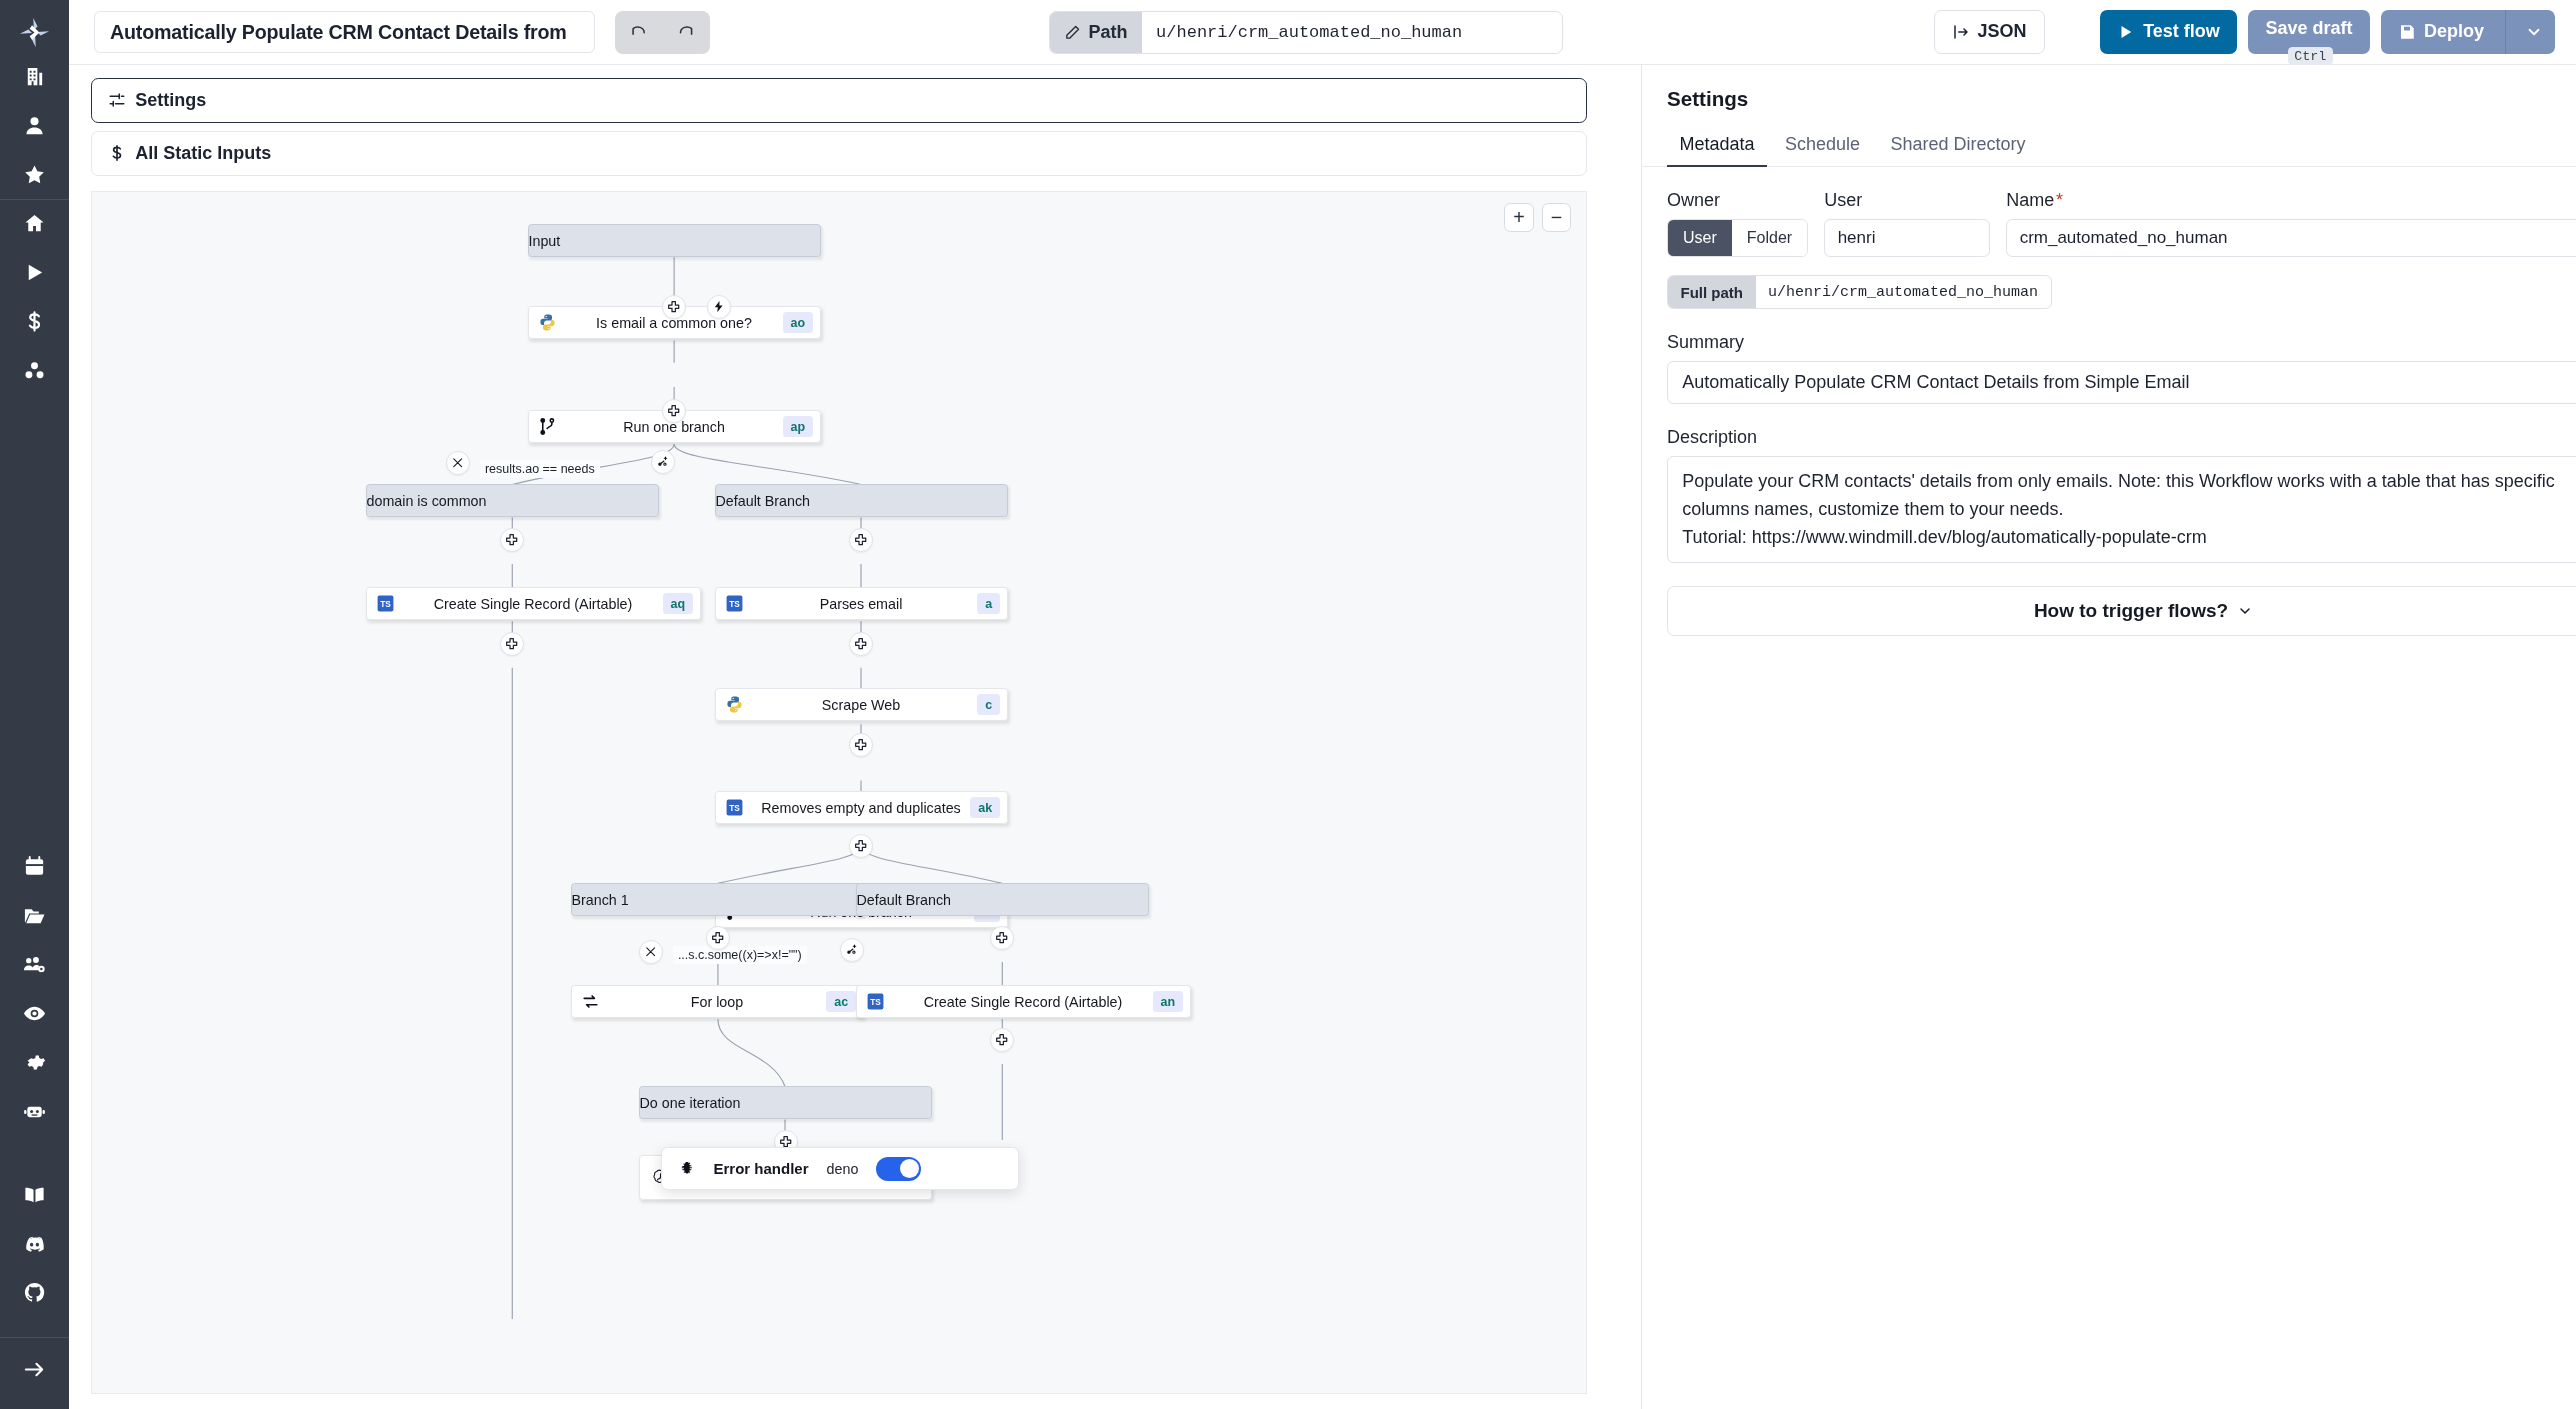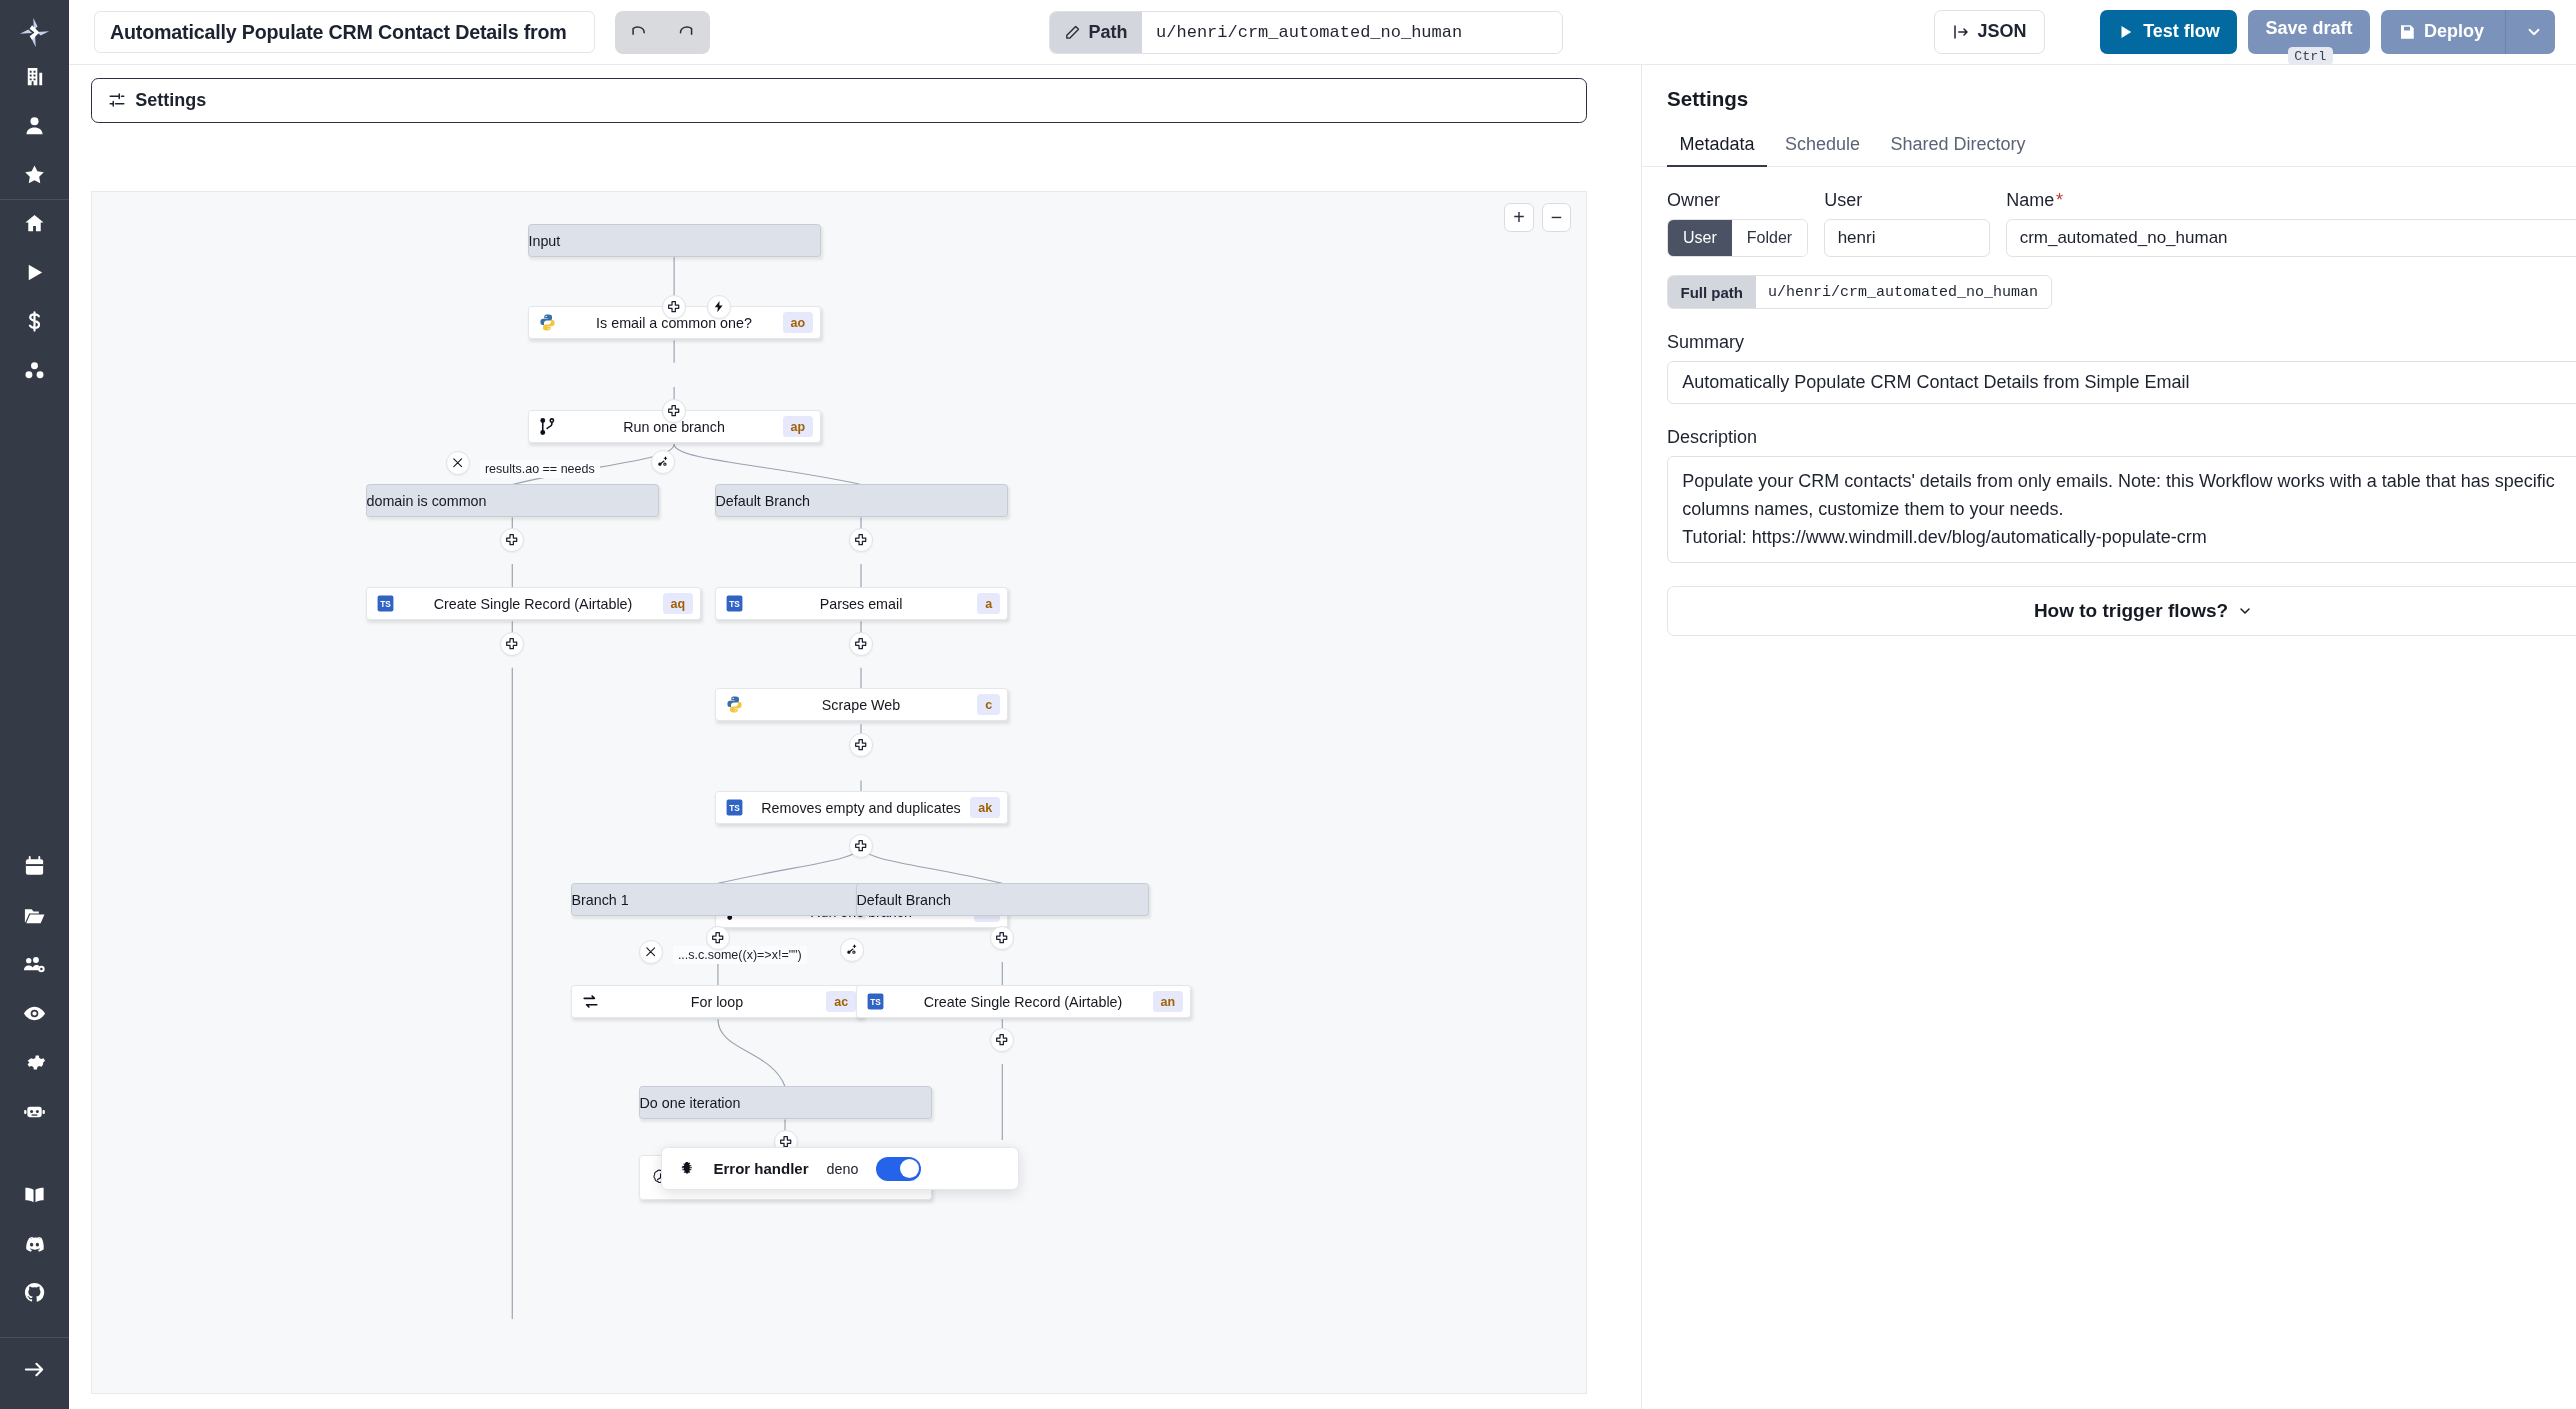--- a/index.html
+++ b/index.html
@@ -126,21 +126,21 @@
   .node-step {
     background: #ffffff; border: 0.9px solid #e4e6ec;
     justify-content: center; box-shadow: 1.8px 2.7px 3.6px rgba(0,0,0,0.10);
     padding: 0 7.2px;
   }
   .node-step .n-icon { position: absolute; left: 9.8px; width: 19px; height: 19px;
     display:flex; align-items:center; justify-content:center; }
   .node-step .n-icon svg { width:19px; height:19px; }
   .node-step .n-label { flex: 1 1 auto; text-align:center; }
   .badge {
-    position: absolute; right: 6.3px; background: #e6e9fb; color: #a16207;
+    position: absolute; right: 6.3px; background: #e6e9fb; color: #0f766e;
     border-radius: 3.6px; font-size: 12.5px; font-weight: 700; padding: 3.6px 8px;
     min-width: 23px; text-align: center;
   }
 
   .handle {
     position: absolute; width: 24px; height: 24px; border-radius: 50%;
     background: #fff; border: 0.9px solid #e0e2e8;
     display:flex; align-items:center; justify-content:center;
     box-shadow: 0 0.9px 1.8px rgba(0,0,0,0.06); z-index: 3;
   }
@@ -417,20 +417,26 @@
         </div>
       </div>
     </div>
 
     <div class="strip-area">
       <div class="strip selected">
         <svg viewBox="0 0 24 24" fill="none" stroke="currentColor" stroke-width="2" stroke-linecap="round">
             <path d="M3 7h12M18 7h3M3 17h4M10 17h11M15 4v6M7 14v6"></path>
           </svg>
         <span>Settings</span>
+      </div>
+      <div class="strip plain">
+        <svg viewBox="0 0 24 24" fill="none" stroke="currentColor" stroke-width="2.2" stroke-linecap="round">
+            <path d="M12 2.5v19M16.5 6.5c-1-1.4-2.7-2-4.5-2-2.6 0-4.5 1.3-4.5 3.4 0 4.4 9.2 2.5 9.2 7.1 0 2.2-2 3.6-4.7 3.6-2 0-3.8-.7-4.8-2.2"></path>
+          </svg>
+        <span>All Static Inputs</span>
       </div>
     </div>
 
     <div class="canvas">
       <div class="zoom-ctrls">
         <div class="zoom-btn">+</div>
         <div class="zoom-btn">−</div>
       </div>
 
       <div class="graph">

